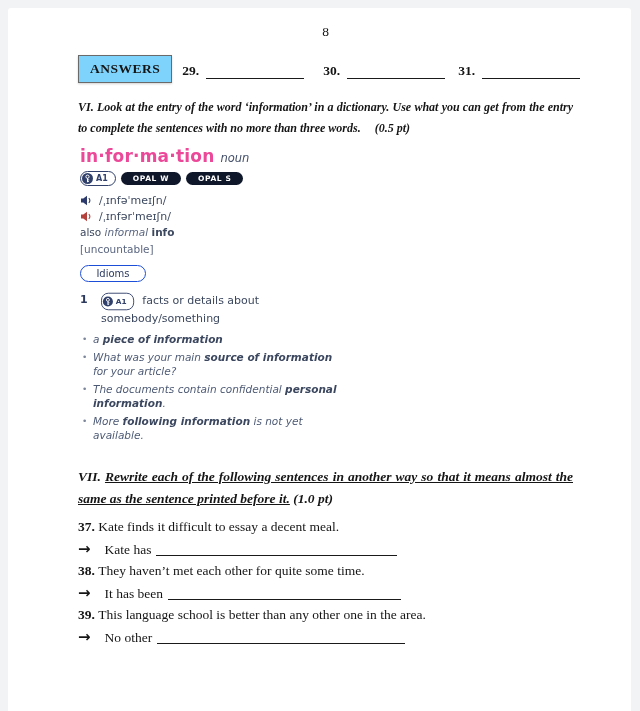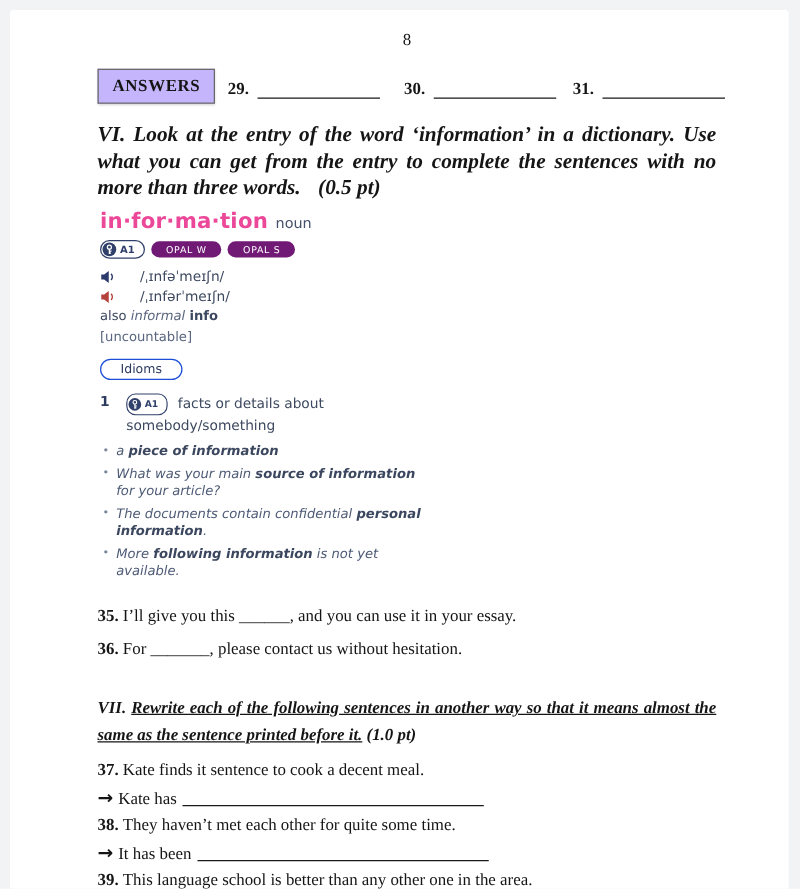--- a/index.html
+++ b/index.html
@@ -22,71 +22,71 @@
 
   
   .answers-wrap { display: flex; align-items: center; margin-bottom: 14px; }
   .answers-box {
     border: 1.5px solid #6a6a6a;
     box-shadow: 0 1px 2px rgba(0,0,0,.18);
     padding: 5px 11px;
     font-weight: bold;
     font-size: 13.5px;
     letter-spacing: .5px;
-    background: #c4b5fd;
+    background: #7dd3fc;
   }
   .answers-grid { margin-left: 10px; }
   .ans-row { display: flex; height: 20px; }
   .ans-cell { display: flex; align-items: flex-end; }
   .ans-cell:nth-child(1) { margin-right: 19px; }
   .ans-cell:nth-child(2) { margin-right: 13px; }
   .ans-num { font-weight: bold; font-size: 13.5px; width: 24px; }
   .ans-blank { width: 98px; border-bottom: 1.3px solid #1a1a1a; height: 14px; }
 
   .b { font-weight: bold; }
   .i { font-style: italic; }
   .u { text-decoration: underline; }
 
   .vi-para {
     font-weight: bold; font-style: italic;
-    font-size: 17px; line-height: 21px;
+    font-size: 12px; line-height: 21px;
     text-align: justify;
     margin-bottom: 7px;
   }
   .pts-gap { margin-left: 14px; }
 
   
   .dict {
     font-family: "DejaVu Sans", sans-serif;
     width: 262px;
     color: #3c485f;
     margin-left: 2px;
     margin-bottom: 16px;
   }
   .dict-headline { margin-bottom: 5px; }
   .dict-headword { font-weight: bold; font-size: 17px; color: #ec4899; letter-spacing: .2px; }
-  .dict-pos { font-size: 11.5px; color: #44506a; margin-left: 6px; }
+  .dict-pos { font-style: italic; font-size: 11.5px; color: #44506a; margin-left: 6px; }
   .dict-badges { display: flex; align-items: center; gap: 5px; margin-bottom: 8px; }
   .badge-key {
     display: inline-flex; align-items: center; gap: 3px;
     border: 1px solid #31406b; border-radius: 8px;
     background: #fff; padding: 1px 7px 1px 1px;
   }
   .badge-key .key-circle {
     width: 11px; height: 11px; border-radius: 50%;
     background: #31406b; display: inline-flex;
     align-items: center; justify-content: center;
   }
   .badge-key .lvl { font-size: 8px; font-weight: bold; color: #31406b; }
   .badge-pill {
-    background: #701a75; color: #fff;
-    font-size: 7.5px; font-weight: normal; letter-spacing: .6px;
+    background: #0f172a; color: #fff;
+    font-size: 7.5px; font-weight: bold; letter-spacing: .6px;
     border-radius: 8px; padding: 3px 12px; line-height: 1;
   }
-  .pron-line { display: flex; align-items: center; gap: 18px; font-size: 11px; margin-bottom: 3px; color: #3c485f; }
+  .pron-line { display: flex; align-items: center; gap: 5px; font-size: 11px; margin-bottom: 3px; color: #3c485f; }
   .also-line { font-size: 10.5px; margin: 2px 0 5px; }
   .also-line .style-word { font-style: italic; color: #5a6680; }
   .also-line .short-form { font-weight: bold; }
   .dict-grammar { font-size: 10.5px; color: #5a6680; margin-bottom: 7px; }
   .idioms-pill {
     display: inline-block; border: 1px solid #1d4ed8; border-radius: 10px;
     padding: 2px 0; width: 66px; text-align: center;
     font-size: 10px; color: #2c3a5e; margin-bottom: 10px;
   }
   .sense { position: relative; padding-left: 21px; font-size: 11px; line-height: 15px; margin-bottom: 6px; }
@@ -102,21 +102,21 @@
 
   .vii-para {
     font-weight: bold; font-style: italic;
     font-size: 13.5px; line-height: 22px;
     text-align: justify;
     margin: 24px 0 6px;
   }
 
   .rw p { margin: 0; font-size: 13.5px; line-height: 22px; height: 22px; }
   .rw .arrow { font-family: "DejaVu Sans", sans-serif; font-weight: bold; font-size: 15px; margin-right: 4px; }
-  .rw .rw-stem { }
+  .rw .rw-stem { margin-left: 10px; }
   .rw-blank { display: inline-block; border-bottom: 1.2px solid #1a1a1a; height: 14px; vertical-align: -2px; margin-left: 5px; }
 </style>
 </head>
 <body>
 
 <div class="page">
 
   <div class="page-num">8</div>
 
   <div class="answers-wrap">
@@ -193,30 +193,26 @@
       <span>facts or details about somebody/something</span>
     </div>
     <div>
         <div class="dict-ex"><span class="ex-bullet">•</span><span>a </span><span class="ex-b">piece of information</span></div>
         <div class="dict-ex"><span class="ex-bullet">•</span><span>What was your main </span><span class="ex-b">source of information</span><span> for your article?</span></div>
         <div class="dict-ex"><span class="ex-bullet">•</span><span>The documents contain confidential </span><span class="ex-b">personal information</span><span>.</span></div>
         <div class="dict-ex"><span class="ex-bullet">•</span><span>More </span><span class="ex-b">following information</span><span> is not yet available.</span></div>
       </div>
   </div>
 
-  <div class="fillq">
-      <p class="q-line"><span class="b">35. </span><span>I’ll give you this ______, and you can use it in your essay.</span></p>
-      <p class="q-line"><span class="b">36. </span><span>For _______, please contact us without hesitation.</span></p>
-    </div>
 
   <p class="vii-para"><span class="b i">VII.</span> <span class="b i u">Rewrite each of the following sentences in another way so that it means almost the same as the sentence printed before it.</span> <span class="b i">(1.0 pt)</span></p>
 
   <div>
       <div class="rw">
-        <p class="q-line"><span class="b">37. </span><span>Kate finds it sentence to cook a decent meal.</span></p>
+        <p class="q-line"><span class="b">37. </span><span>Kate finds it difficult to essay a decent meal.</span></p>
         <p class="q-line"><span class="arrow">→</span><span class="rw-stem">Kate has</span><span class="rw-blank" style="width: 241px;"></span></p>
       </div>
       <div class="rw">
         <p class="q-line"><span class="b">38. </span><span>They haven’t met each other for quite some time.</span></p>
         <p class="q-line"><span class="arrow">→</span><span class="rw-stem">It has been</span><span class="rw-blank" style="width: 233px;"></span></p>
       </div>
       <div class="rw">
         <p class="q-line"><span class="b">39. </span><span>This language school is better than any other one in the area.</span></p>
         <p class="q-line"><span class="arrow">→</span><span class="rw-stem">No other</span><span class="rw-blank" style="width: 248px;"></span></p>
       </div>

